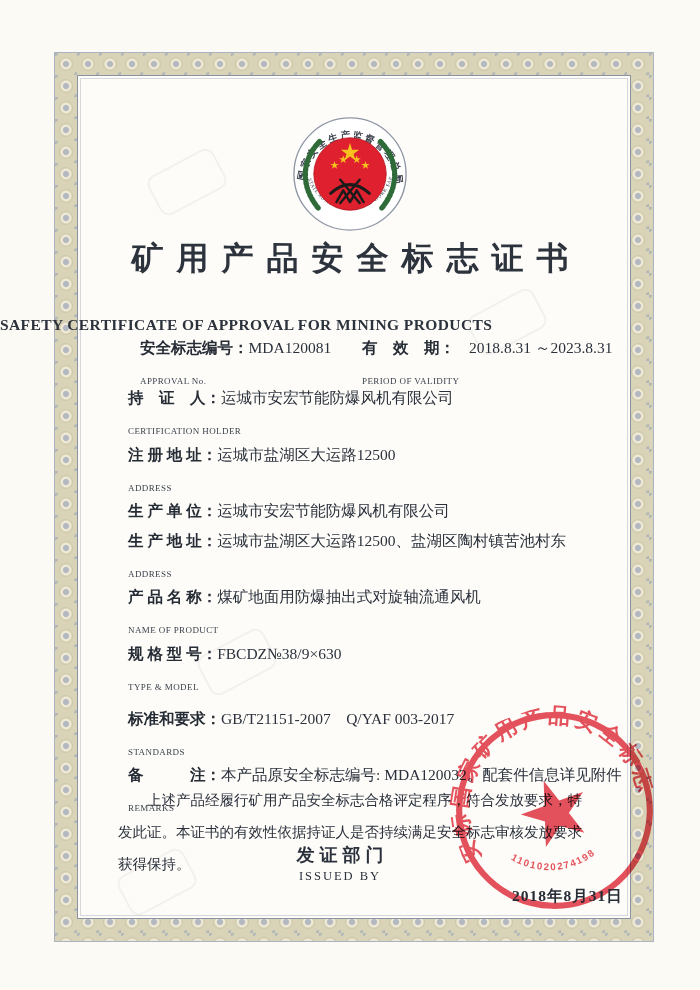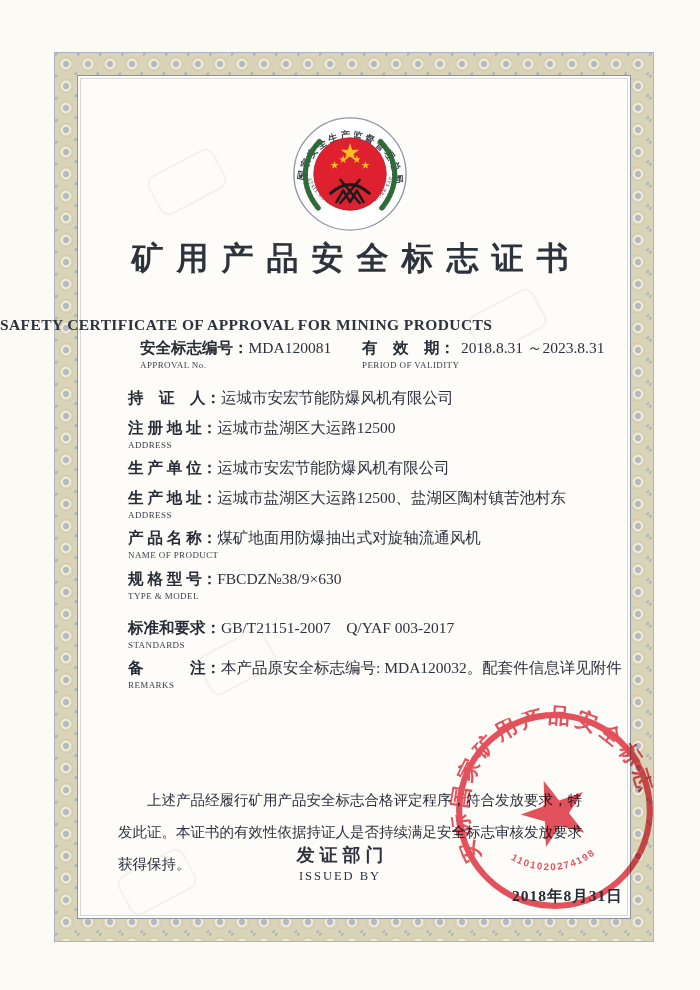--- a/index.html
+++ b/index.html
@@ -41,26 +41,26 @@
     position:absolute;left:0;top:237px;width:700px;text-align:center;
     font-size:32px;font-weight:bold;letter-spacing:13px;color:#2d333d;
     text-indent:13px;
   }
   .subtitle{
     position:absolute;left:0;top:292px;width:619px;
     font-size:15.5px;font-weight:bold;letter-spacing:.4px;color:#2d333d;margin-top:24px;
   }
   .row-zh{font-size:15.5px;font-weight:bold;color:#262c36;white-space:nowrap;}
   .row-zh .val{font-weight:normal;color:#2b313c;}
-  .row-en{font-size:9px;letter-spacing:.4px;color:#3a414d;margin-top:1px;}
+  .row-en{font-size:9px;letter-spacing:.4px;color:#3a414d;margin-top:17px;}
 
   .toprow{position:absolute;left:140px;top:338px;width:460px;}
   .topcol-left{position:absolute;left:0;top:0;}
   .topcol-right{position:absolute;left:222px;top:0;white-space:nowrap;}
-  .topcol-right .val{margin-left:6px;}
+  .topcol-right .val{margin-left:14px;}
 
   .fields{position:absolute;left:128px;top:388px;width:470px;}
   .field{margin-bottom:8.5px;}
   .field.gap{margin-top:17px;}
 
   .statement{
     position:absolute;left:118px;top:784px;width:466px;
     font-size:14.5px;line-height:32px;color:#2b313c;text-indent:2em;
   }
   .issuedby{
@@ -134,20 +134,21 @@
     </div>
     <div class="topcol-right">
       <div class="row-zh"><span>有　效　期：</span><span class="val">2018.8.31 ～2023.8.31</span></div>
       <div class="row-en">PERIOD OF VALIDITY</div>
     </div>
   </div>
 
   <div class="fields">
     <div class="field">
       <div class="row-zh"><span>持　证　人：</span><span class="val">运城市安宏节能防爆风机有限公司</span></div>
+      <div class="row-en">CERTIFICATION HOLDER</div>
     </div>
     <div class="field">
       <div class="row-zh"><span>注 册 地 址：</span><span class="val">运城市盐湖区大运路12500</span></div>
       <div class="row-en">ADDRESS</div>
     </div>
     <div class="field">
       <div class="row-zh"><span>生 产 单 位：</span><span class="val">运城市安宏节能防爆风机有限公司</span></div>
     </div>
     <div class="field">
       <div class="row-zh"><span>生 产 地 址：</span><span class="val">运城市盐湖区大运路12500、盐湖区陶村镇苦池村东</span></div>

